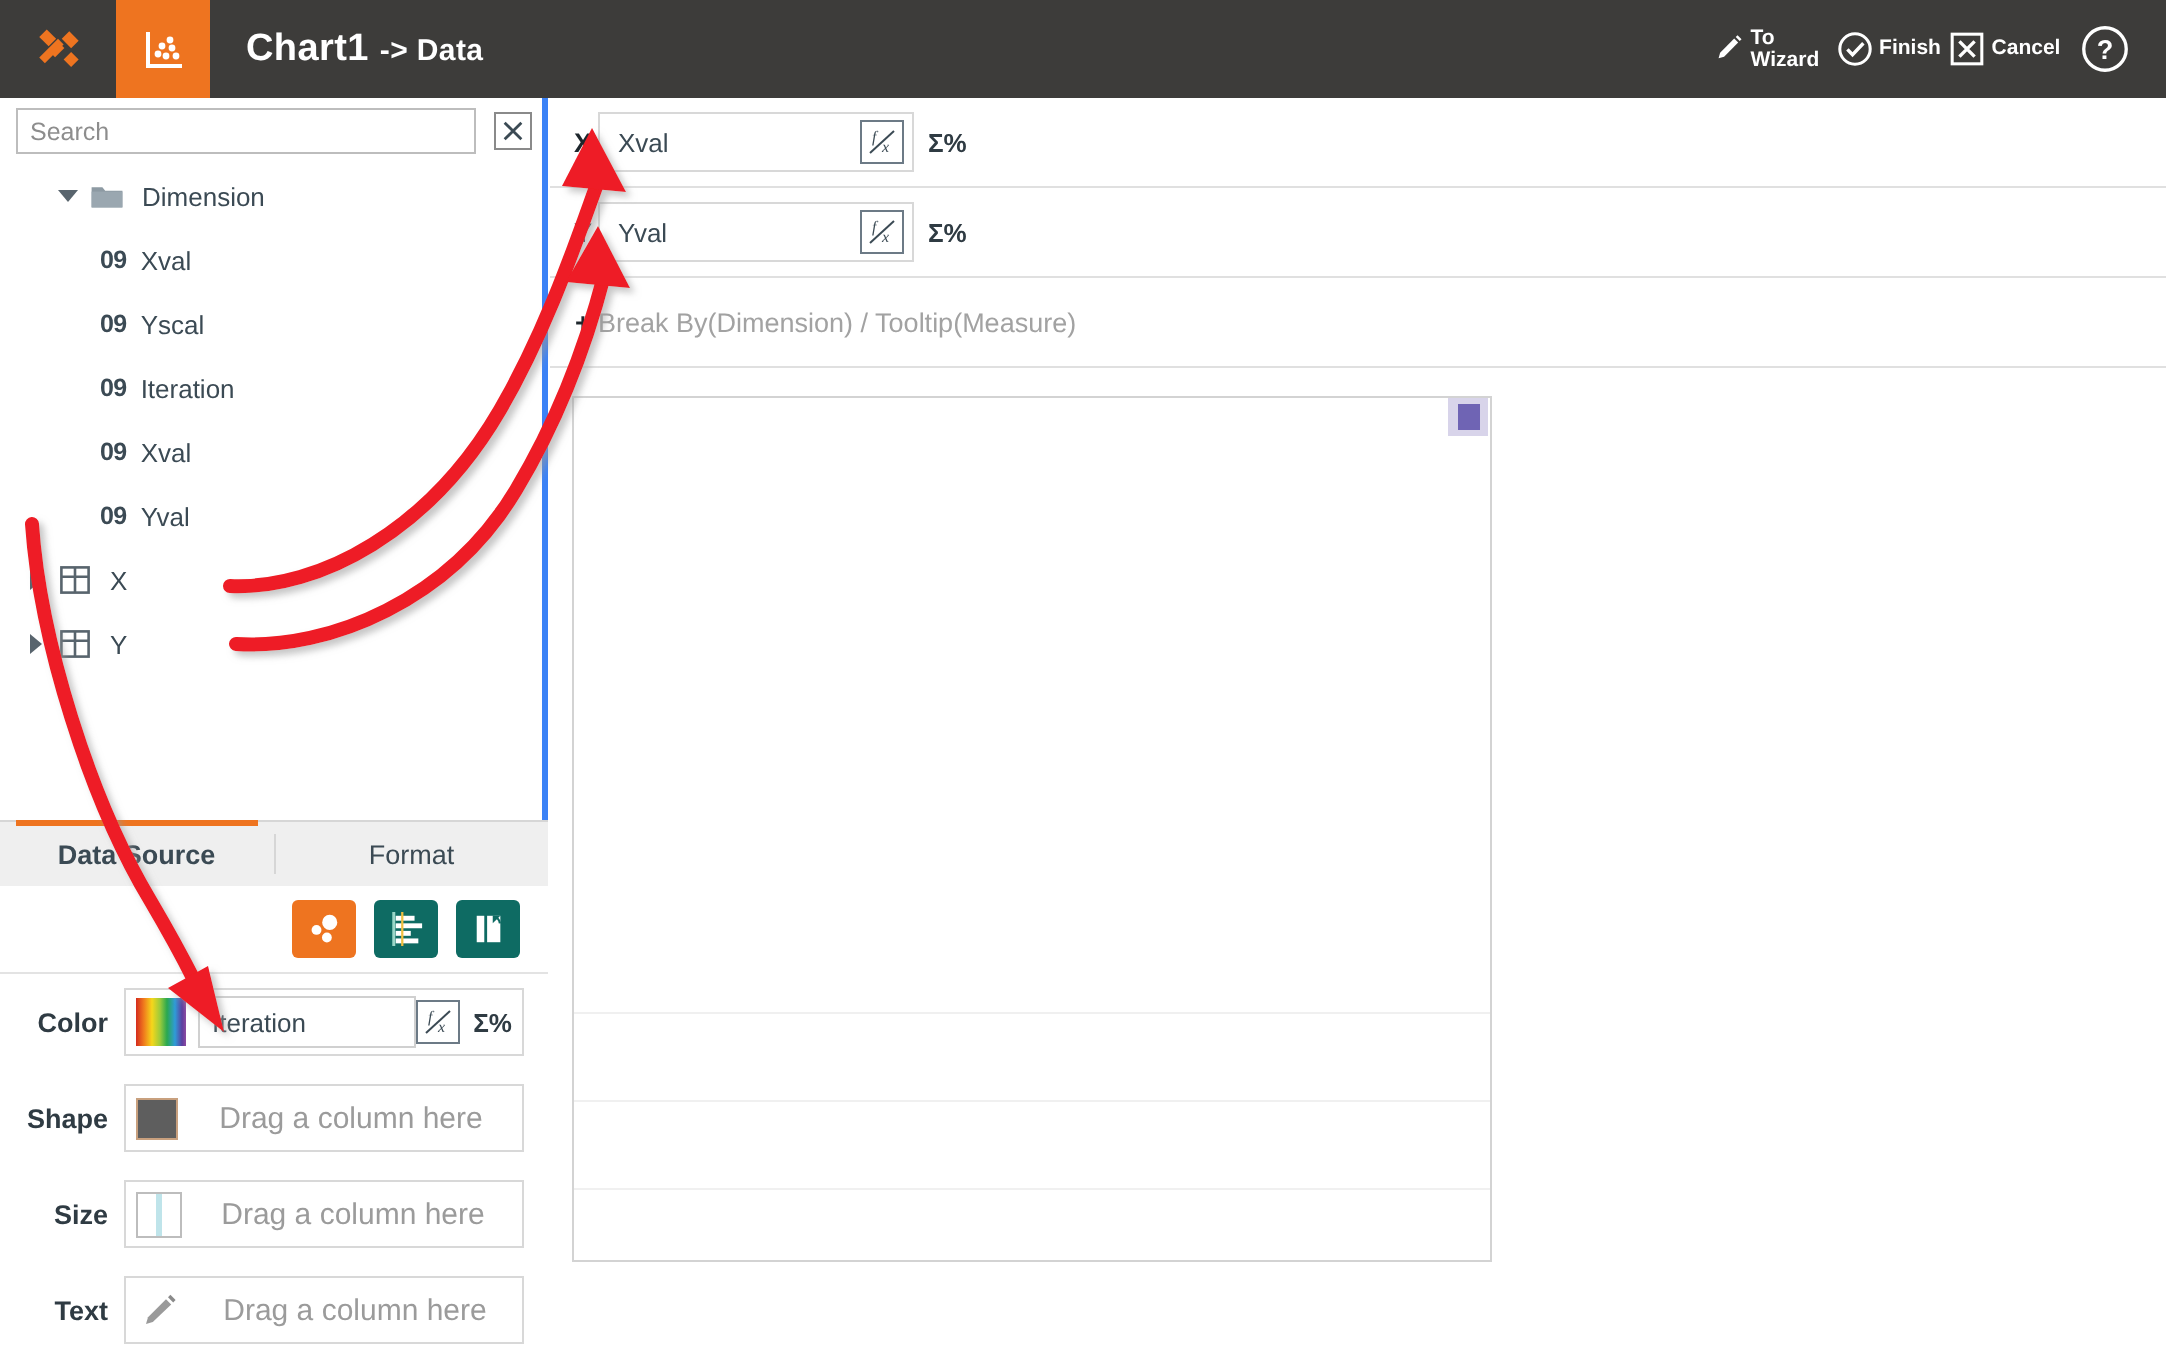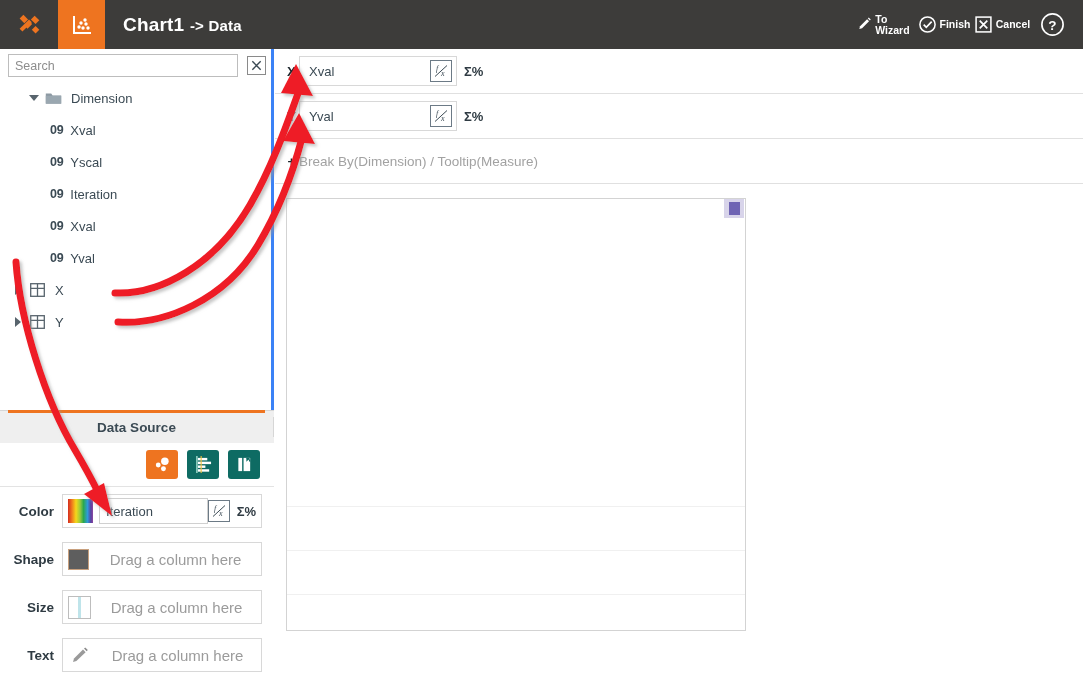--- a/index.html
+++ b/index.html
@@ -342,20 +342,23 @@
         </span>
         <span class="node-lbl">Y</span>
       </div>
     </div>
 
     <div class="tabs">
       <div class="tab active">
         <span>Data Source</span>
       </div>
       <div class="tab-sep"></div>
+      <div class="tab">
+        <span>Format</span>
+      </div>
     </div>
 
     <div class="marks">
 
       <div class="mark-type-row">
         <div class="mt-btn mt-orange">
           <svg width="19" height="17" viewBox="0 0 20 18">
             <circle cx="12.5" cy="5.5" r="4" fill="#fff"></circle>
             <circle cx="5.5" cy="9.5" r="2.6" fill="#fff"></circle>
             <circle cx="11" cy="13.5" r="2.6" fill="#fff"></circle>

